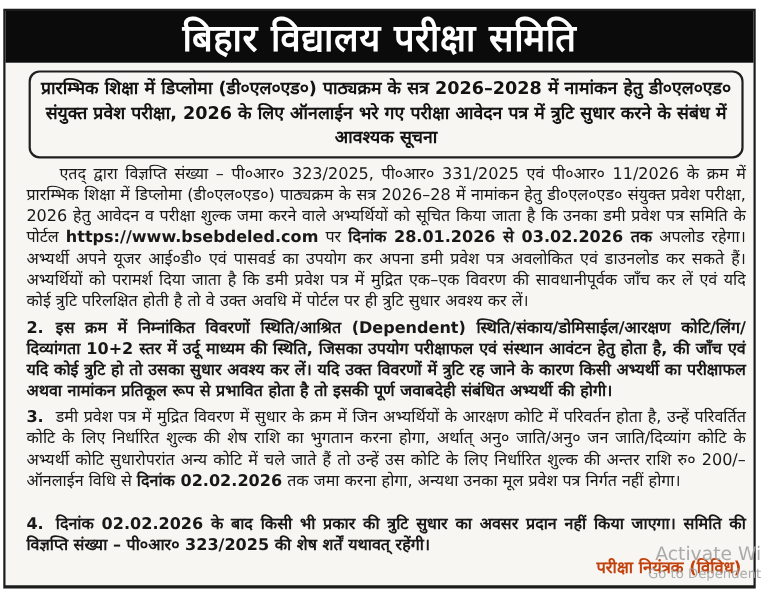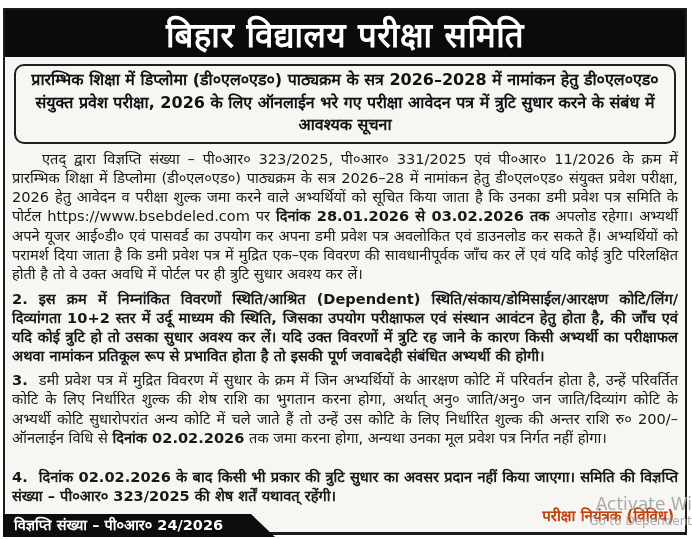--- a/index.html
+++ b/index.html
@@ -15,39 +15,39 @@
     background:#f7f6f3; box-sizing:border-box;
   }
   .banner {
     background:#0b0b0b; height:47px; display:flex;
     align-items:center; justify-content:center; overflow:hidden;
   }
   .banner-text {
     color:#ffffff; font-size:33px; font-weight:800; white-space:nowrap;
     letter-spacing:.5px; transform:scaleY(1.04);
   }
-  .content { padding:5px 7px 0 7px; color:#171717; }
+  .content { padding:5px 7px 0 19px; color:#171717; }
   .notice-box {
     border:2px solid #1f1f1f; border-radius:10px;
     margin:2px 2px 5px 2px; padding:3px 8px 5px 8px;
     text-align:center; font-weight:700; font-size:16px; line-height:1.42;
     color:#121212; background:transparent;
   }
   .para {
     font-size:14.6px; line-height:1.31; text-align:justify;
     margin:0; color:#181818;
   }
   .p1 { text-indent:30px; margin-top:2px; }
   .p2 { font-weight:700; margin-top:6px; }
   .p2 .ul { text-underline-offset:3px; text-decoration-thickness:1.3px; }
   .p3 { margin-top:5px; }
   .p4 { font-weight:700; margin-top:20px; }
   .num { font-weight:700; margin-right:11px; }
   .b { font-weight:700; }
-  .url { font-weight:400; }
+  .url { font-weight:700; }
   .footer { position:relative; height:27px; margin-top:3px; }
   .badge {
     position:absolute; left:-9px; bottom:-2px; height:23px; width:280px;
     background:#0d0d0d; color:#ffffff; font-weight:700; font-size:14.5px;
     line-height:23px; padding-left:11px; box-sizing:border-box;
     clip-path:polygon(0 0, 248px 0, 272px 100%, 0 100%);
   }
   .signature {
     position:absolute; right:4px; top:-3px;
     font-weight:700; font-size:15px; color:#c2410c; white-space:nowrap;
@@ -85,23 +85,20 @@
 
     <p class="para p2"><span class="num">2.</span><span class="ul">इस क्रम में निम्नांकित विवरणों स्थिति/आश्रित (Dependent) स्थिति/संकाय/डोमिसाईल/आरक्षण कोटि/लिंग/दिव्यांगता 10+2 स्तर में उर्दू माध्यम की स्थिति, जिसका उपयोग परीक्षाफल एवं संस्थान आवंटन हेतु होता है, की जाँच एवं यदि कोई त्रुटि हो तो उसका सुधार अवश्य कर लें। यदि उक्त विवरणों में त्रुटि रह जाने के कारण किसी अभ्यर्थी का परीक्षाफल अथवा नामांकन प्रतिकूल रूप से प्रभावित होता है तो इसकी पूर्ण जवाबदेही संबंधित अभ्यर्थी की होगी।</span></p>
 
     <p class="para p3"><span class="num">3.</span><span>डमी प्रवेश पत्र में मुद्रित विवरण में सुधार के क्रम में जिन अभ्यर्थियों के आरक्षण कोटि में परिवर्तन होता है, उन्हें परिवर्तित कोटि के लिए निर्धारित शुल्क की शेष राशि का भुगतान करना होगा, अर्थात् अनु० जाति/अनु० जन जाति/दिव्यांग कोटि के अभ्यर्थी कोटि सुधारोपरांत अन्य कोटि में चले जाते हैं तो उन्हें उस कोटि के लिए निर्धारित शुल्क की अन्तर राशि रु० 200/– ऑनलाईन विधि से</span>
       <span class="b">दिनांक 02.02.2026</span>
       <span>तक जमा करना होगा, अन्यथा उनका मूल प्रवेश पत्र निर्गत नहीं होगा।</span></p>
 
     <p class="para p4"><span class="num">4.</span><span>दिनांक 02.02.2026 के बाद किसी भी प्रकार की त्रुटि सुधार का अवसर प्रदान नहीं किया जाएगा। समिति की विज्ञप्ति संख्या – पी०आर० 323/2025 की शेष शर्तें यथावत् रहेंगी।</span></p>
 
     <div class="footer">
-      <div class="badge">
-        <span>विज्ञप्ति संख्या – पी०आर० 24/2026</span>
-      </div>
       <div class="signature">परीक्षा नियंत्रक (विविध)</div>
     </div>
 
   </div>
 </div>
 
 <div class="watermark">
   <div class="wm1">Activate Wi</div>
   <div class="wm2">Go to Dependent</div>
 </div>

